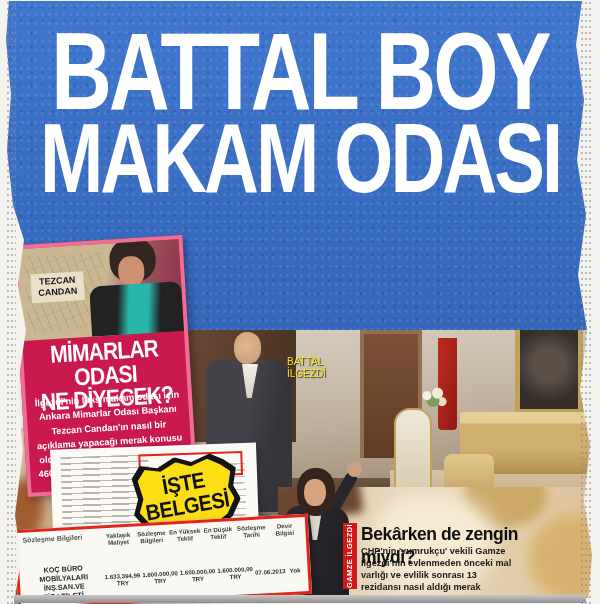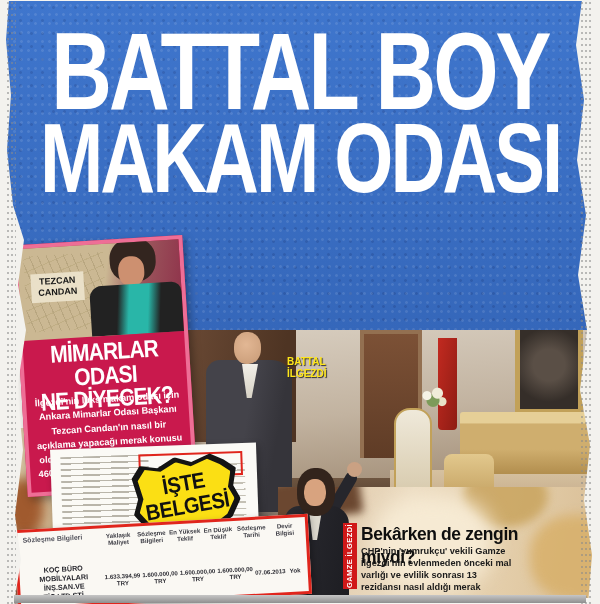--- a/index.html
+++ b/index.html
@@ -50,21 +50,21 @@
   .photo .vase{left:238px;top:56px;width:30px;height:24px;background:
       radial-gradient(circle at 30% 40%,#f5f2e6 0 4px,transparent 5px),
       radial-gradient(circle at 65% 30%,#f0ecd9 0 5px,transparent 6px),
       radial-gradient(circle at 50% 60%,#7d9b5a 0 6px,transparent 7px),
       radial-gradient(circle at 80% 65%,#e8e2c8 0 4px,transparent 5px);}
   .photo .man-head{left:54px;top:2px;width:27px;height:32px;background:radial-gradient(circle at 45% 40%,#e2b794,#c79a76);border-radius:46%;}
   .photo .man-body{left:26px;top:30px;width:86px;height:154px;background:
       linear-gradient(100deg,#44434a 0 45%,#35343a 75%);border-radius:14px 20px 0 0;}
   .photo .man-shirt{left:62px;top:34px;width:16px;height:34px;background:linear-gradient(#f2efe8,#d8d3c6);
       clip-path:polygon(0 0,100% 0,60% 100%,30% 100%);}
-  .personlabel{left:287px;top:356px;z-index:3;color:#ffe619;font-weight:bold;font-size:10px;
+  .personlabel{left:287px;top:356px;z-index:3;color:#ffe619;font-weight:normal;font-size:10px;
       line-height:1.2;white-space:pre-line;text-shadow:1px 1px 1px #2a2a2a;}
   .photo-ext{left:180px;top:512px;width:100px;height:86px;z-index:2;background:
       linear-gradient(95deg,#6e2b33 0 14%,#3c3a40 15% 55%,#8a7a6a 90%);filter:blur(.4px);}
 
   
   .card{left:20px;top:240px;width:162px;height:244px;z-index:3;background:#c9194d;
       border:4px solid #ee6e96;transform:rotate(-3.5deg);box-shadow:3px 4px 8px rgba(0,0,0,.35);}
   .card .cphoto{left:0;top:0;width:162px;height:92px;overflow:hidden;background:
       linear-gradient(100deg,#cbb893 0 52%,#9c5a5e 70%,#8e2f49 100%);}
   .card .maplines{left:6px;top:8px;width:80px;height:76px;opacity:.5;background:

